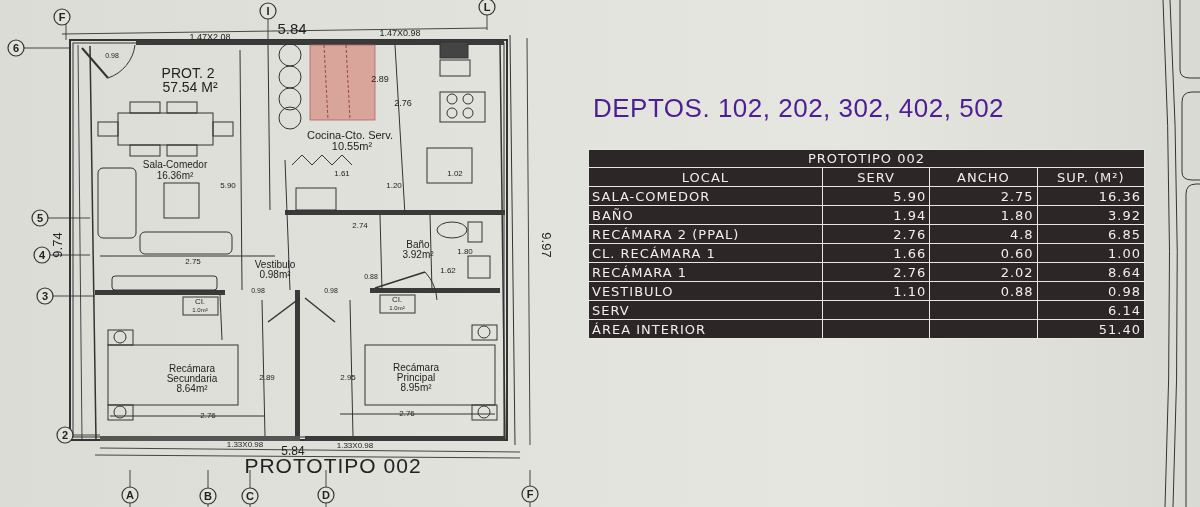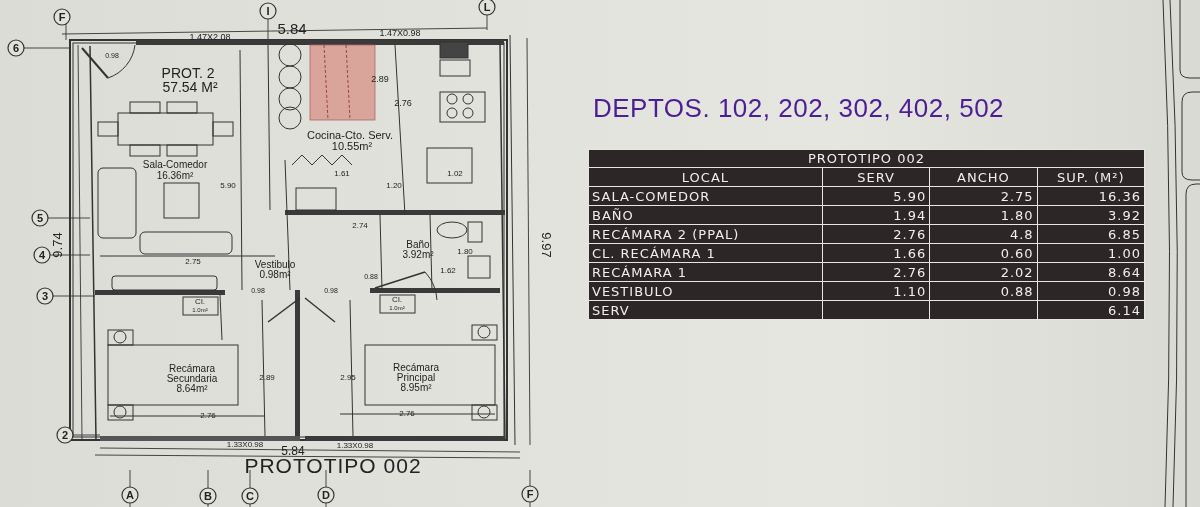--- a/index.html
+++ b/index.html
@@ -292,14 +292,20 @@
         <td class="num">1.10</td>
         <td class="num">0.88</td>
         <td class="num">0.98</td>
       </tr>
     <tr>
         <td class="local">SERV</td>
         <td class="num"></td>
         <td class="num"></td>
         <td class="num">6.14</td>
       </tr>
+    <tr>
+        <td class="local">ÁREA INTERIOR</td>
+        <td class="num"></td>
+        <td class="num"></td>
+        <td class="num">51.40</td>
+      </tr>
   </tbody>
 </table>
 
 </body></html>

